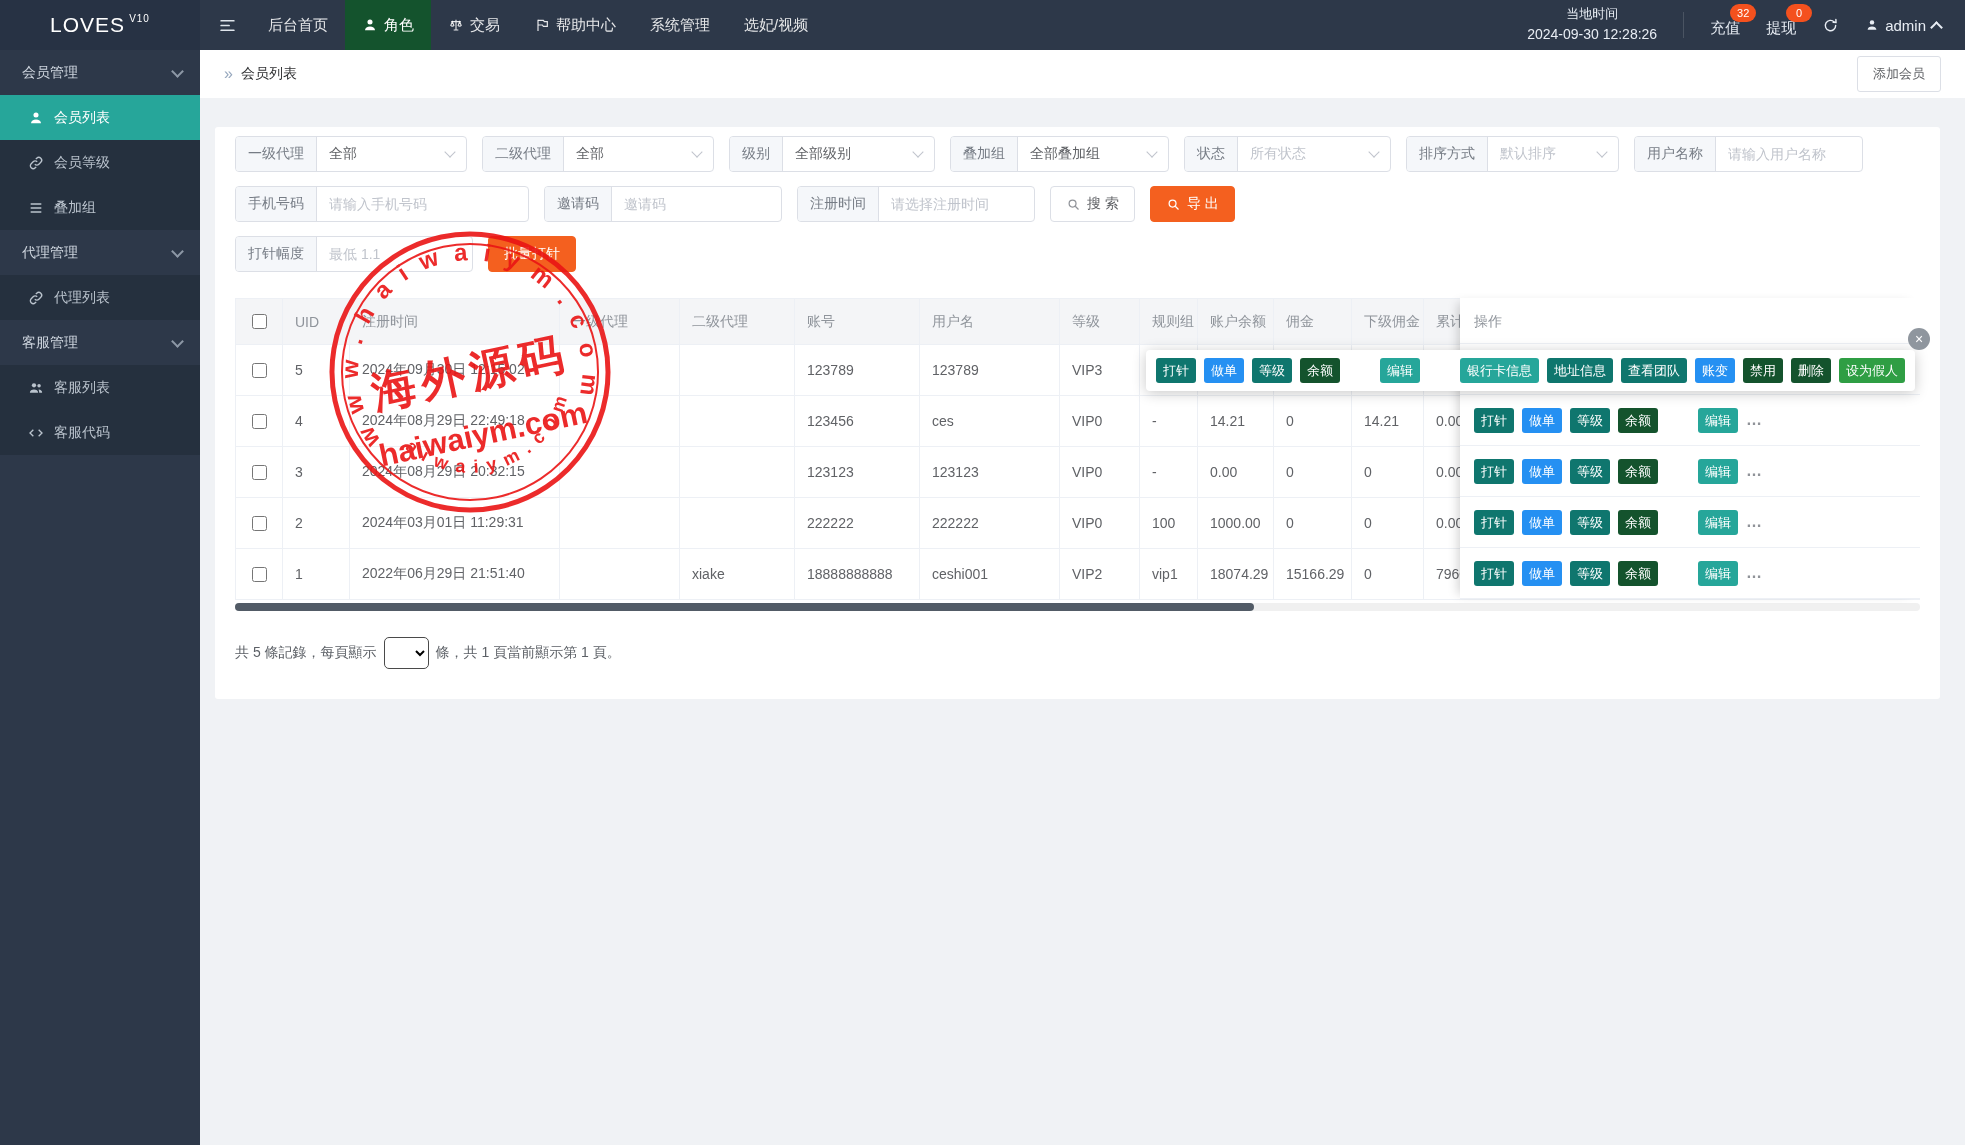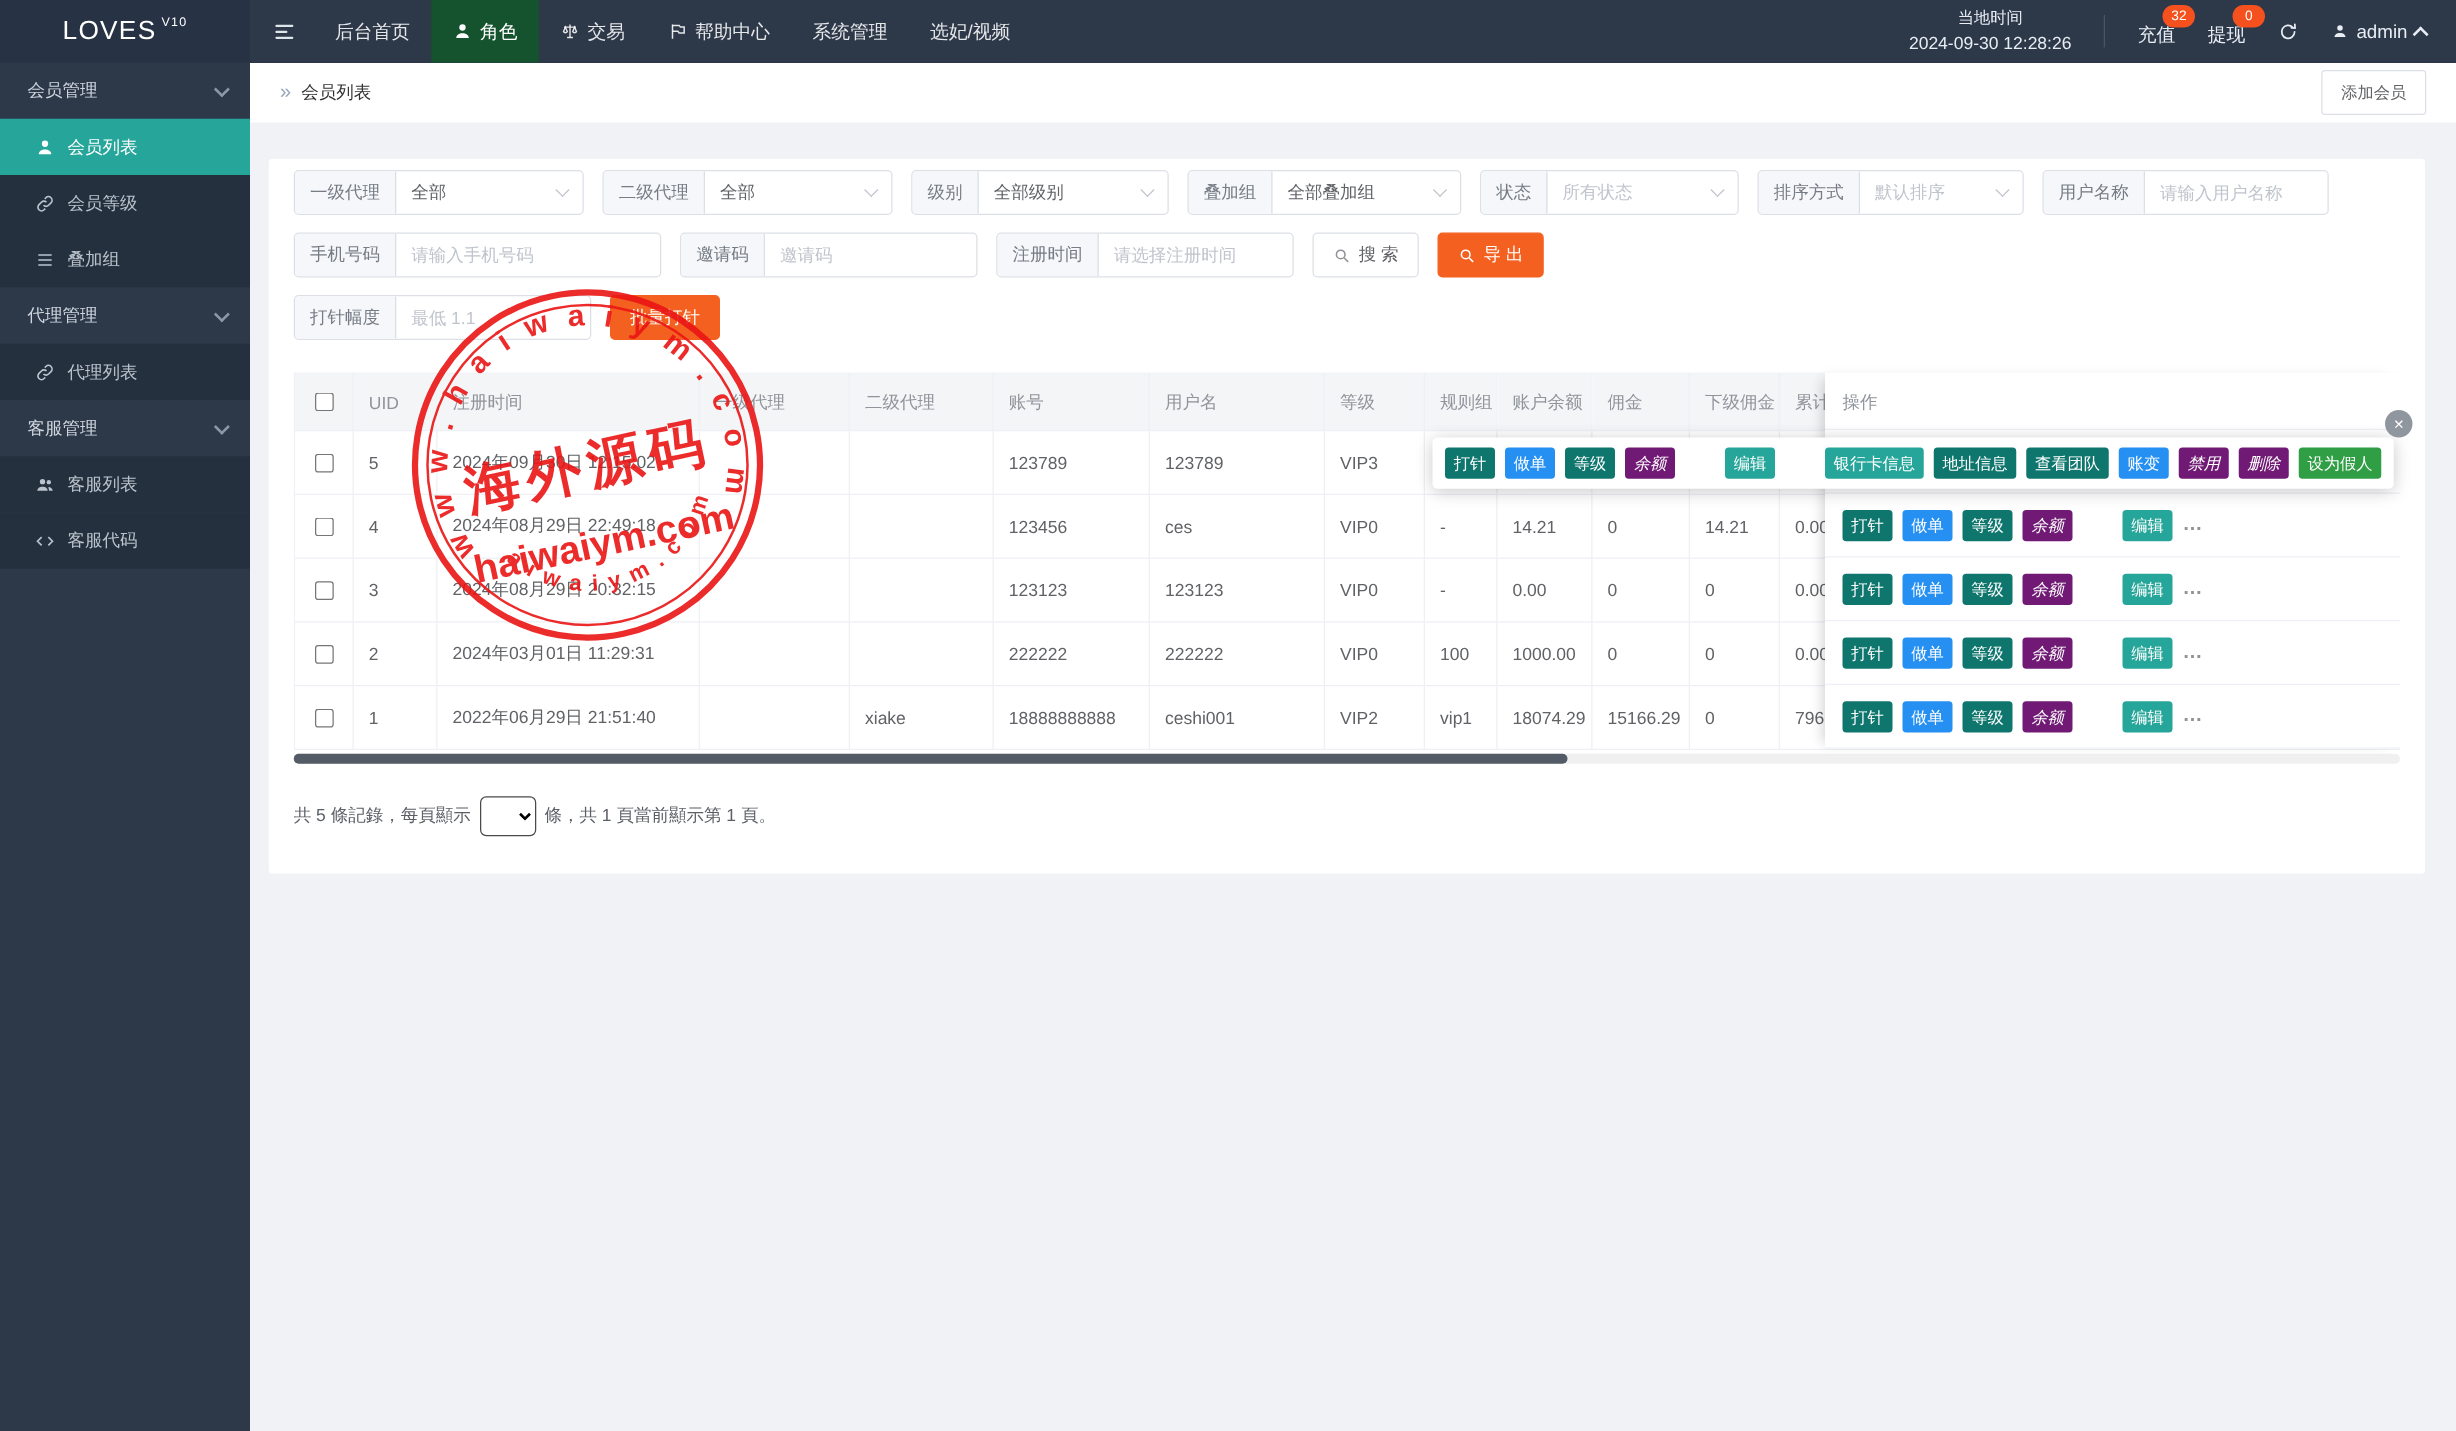--- a/index.html
+++ b/index.html
@@ -65,21 +65,21 @@
   table.grid th{height:46px;background:#f4f5f7;color:#8f949b;font-weight:normal;margin-top:48px;}
   table.grid td{height:51px;color:#606266;}
   .c-check{text-align:center !important;padding:0 !important;}
   input[type=checkbox]{width:15px;height:15px;}
   .ops-panel{position:absolute;top:0;right:0;width:460px;height:301px;background:#fff;box-shadow:-7px 0 10px -5px rgba(0,0,0,.18);z-index:3;box-sizing:border-box;}
   .ops-head{height:46px;line-height:46px;padding:0 14px;color:#8f949b;font-size:14px;border-bottom:1px solid #edf0f5;box-sizing:border-box;}
   .ops-row{height:51px;display:flex;align-items:center;gap:8px;padding:0 14px;border-bottom:1px solid #edf0f5;box-sizing:border-box;}
   .abtn{display:inline-block;padding:6px 7px;border-radius:3px;font-size:13px;color:#fff;line-height:1;white-space:nowrap;cursor:pointer;}
   .abtn[data-color="orange"]{background:#0f766e;text-align:right;}
   .abtn[data-color="blue"]{background:#2590f2;}
-  .abtn[data-color="red"]{background:#701a75;font-style:italic;}
+  .abtn[data-color="red"]{background:#14532d;}
   .abtn[data-color="teal"]{background:#26a69a;margin-left:32px;}
   .abtn[data-color="green"]{background:#2f9e44;}
   .more{color:#909399;font-weight:bold;letter-spacing:2px;cursor:pointer;}
   .action-popup{position:absolute;top:52px;right:5px;background:#fff;border-radius:4px;box-shadow:0 2px 14px rgba(0,0,0,.22);padding:8px 10px;display:flex;gap:8px;z-index:5;white-space:nowrap;}
   .popup-close{position:absolute;top:30px;right:-10px;width:22px;height:22px;border-radius:50%;background:#8f969e;color:#fff;display:flex;align-items:center;justify-content:center;font-size:14px;z-index:6;cursor:pointer;}
   .hscroll{margin-top:3px;height:8px;background:#f0f0f0;border-radius:4px;position:relative;}
   .hthumb{position:absolute;left:0;top:0;height:8px;width:60.5%;background:#525b66;border-radius:4px;cursor:pointer;}
   
   .pager{margin-top:26px;display:flex;align-items:center;gap:7px;color:#5c6066;font-size:14px;}
   .pager select{height:26px;border:1.5px solid #4a4a4a;border-radius:5px;background:#fff;font-size:13px;font-family:inherit;padding:15px 4px;}

